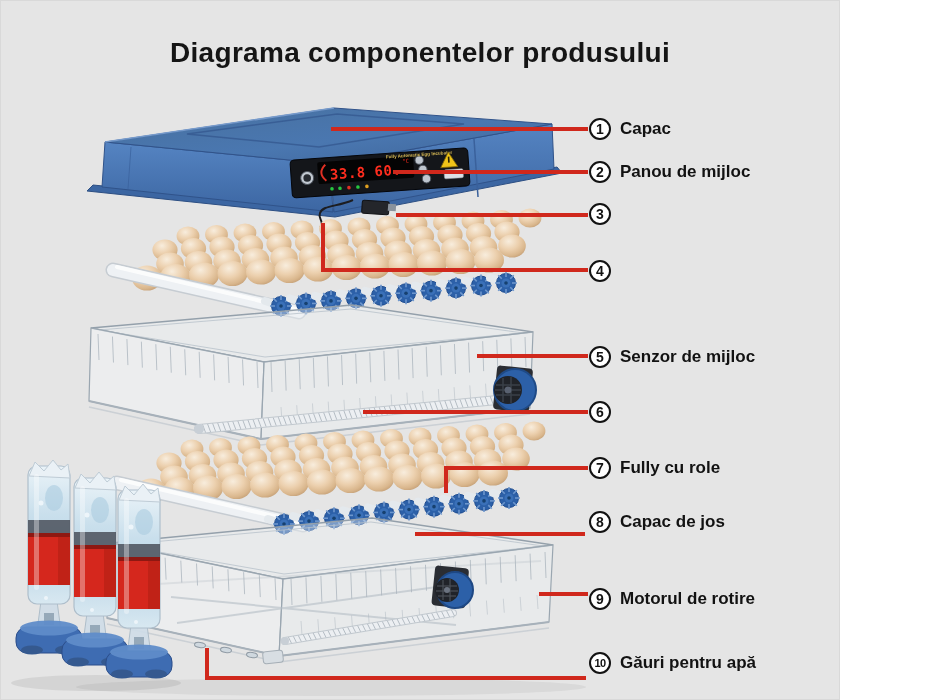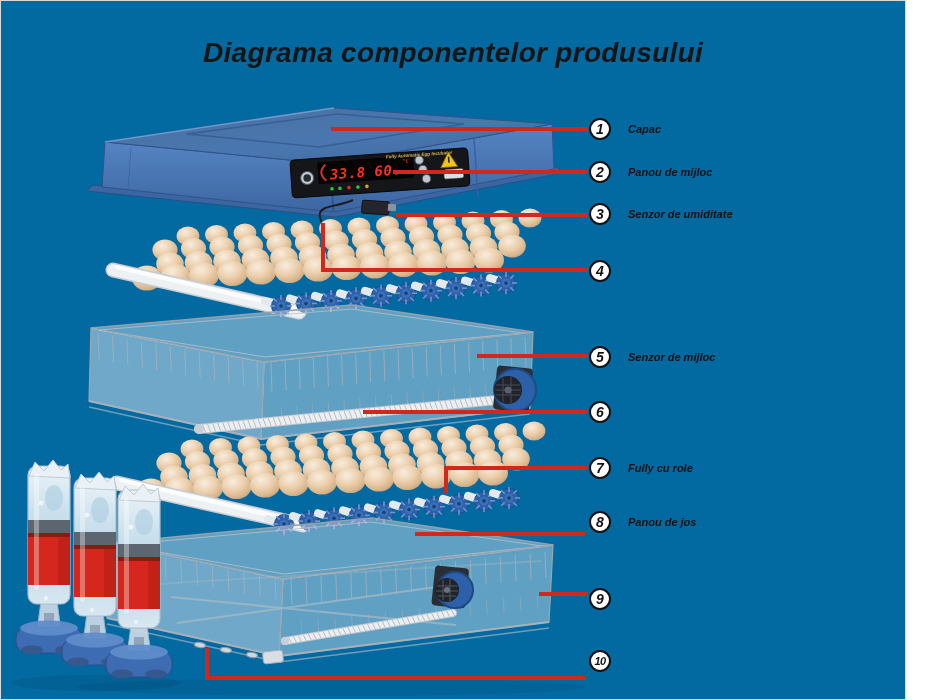--- a/index.html
+++ b/index.html
@@ -1,27 +1,27 @@
 <!DOCTYPE html>
 <html style="--leader: #d0281c; --panel: #14161a; --led: #ff2d1e; --warning: #f0c419; --gear: #2c60a8;"><head>
 <meta charset="utf-8">
 <style>
   html,body{margin:0;padding:0;background:#ffffff;}
-  .canvas{position:relative;width:906px;height:700px;background:#0369a1;
+  .canvas{position:relative;width:840px;height:700px;background:#e5e5e5;
           border:1px solid #d9d9d9;box-sizing:border-box;overflow:hidden;
-          font-family:"Liberation Sans",sans-serif;font-style:italic;}
+          font-family:"Liberation Sans",sans-serif;}
   .title{position:absolute;top:36px;left:0;right:0;margin:0;text-align:center;
          font-size:28px;font-weight:bold;color:#151515;letter-spacing:.3px;}
   #illustration{position:absolute;left:0;top:0;width:933px;height:700px;}
   .label-row{position:absolute;left:588px;height:26px;display:flex;align-items:center;gap:9px;}
   .num{width:22px;height:22px;box-sizing:border-box;border:2px solid #121212;border-radius:50%;
        background:#fff;display:flex;align-items:center;justify-content:center;
        font-size:14px;font-weight:bold;color:#121212;flex:0 0 auto;}
   .num.ten{font-size:11px;letter-spacing:-.5px;}
-  .label-text{font-size:11px;font-weight:bold;color:#121212;white-space:nowrap;margin-left:8px;}
+  .label-text{font-size:17px;font-weight:bold;color:#121212;white-space:nowrap;}
 </style>
 </head>
 <body>
 
 <div class="canvas">
 
   <h1 class="title">Diagrama componentelor produsului</h1>
 
   <svg id="illustration" viewBox="0 0 933 700" xmlns="http://www.w3.org/2000/svg">
     <defs>
@@ -785,40 +785,41 @@
       <div class="label-row" style="top: 115px;">
         <span class="num">1</span>
         <span class="label-text">Capac</span>
       </div>
       <div class="label-row" style="top: 158px;">
         <span class="num">2</span>
         <span class="label-text">Panou de mijloc</span>
       </div>
       <div class="label-row" style="top: 200px;">
         <span class="num">3</span>
-        <span class="label-text">Senzor de umiditate</span>
       </div>
       <div class="label-row" style="top: 257px;">
         <span class="num">4</span>
       </div>
       <div class="label-row" style="top: 343px;">
         <span class="num">5</span>
         <span class="label-text">Senzor de mijloc</span>
       </div>
       <div class="label-row" style="top: 398px;">
         <span class="num">6</span>
       </div>
       <div class="label-row" style="top: 454px;">
         <span class="num">7</span>
         <span class="label-text">Fully cu role</span>
       </div>
       <div class="label-row" style="top: 508px;">
         <span class="num">8</span>
-        <span class="label-text">Panou de jos</span>
+        <span class="label-text">Capac de jos</span>
       </div>
       <div class="label-row" style="top: 585px;">
         <span class="num">9</span>
-      </div>
-      <div class="label-row" style="top: 649px; flex-direction: column;">
+        <span class="label-text">Motorul de rotire</span>
+      </div>
+      <div class="label-row" style="top: 649px;">
         <span class="num ten">10</span>
+        <span class="label-text">Găuri pentru apă</span>
       </div>
     </div>
 </div>
 
 </body></html>

